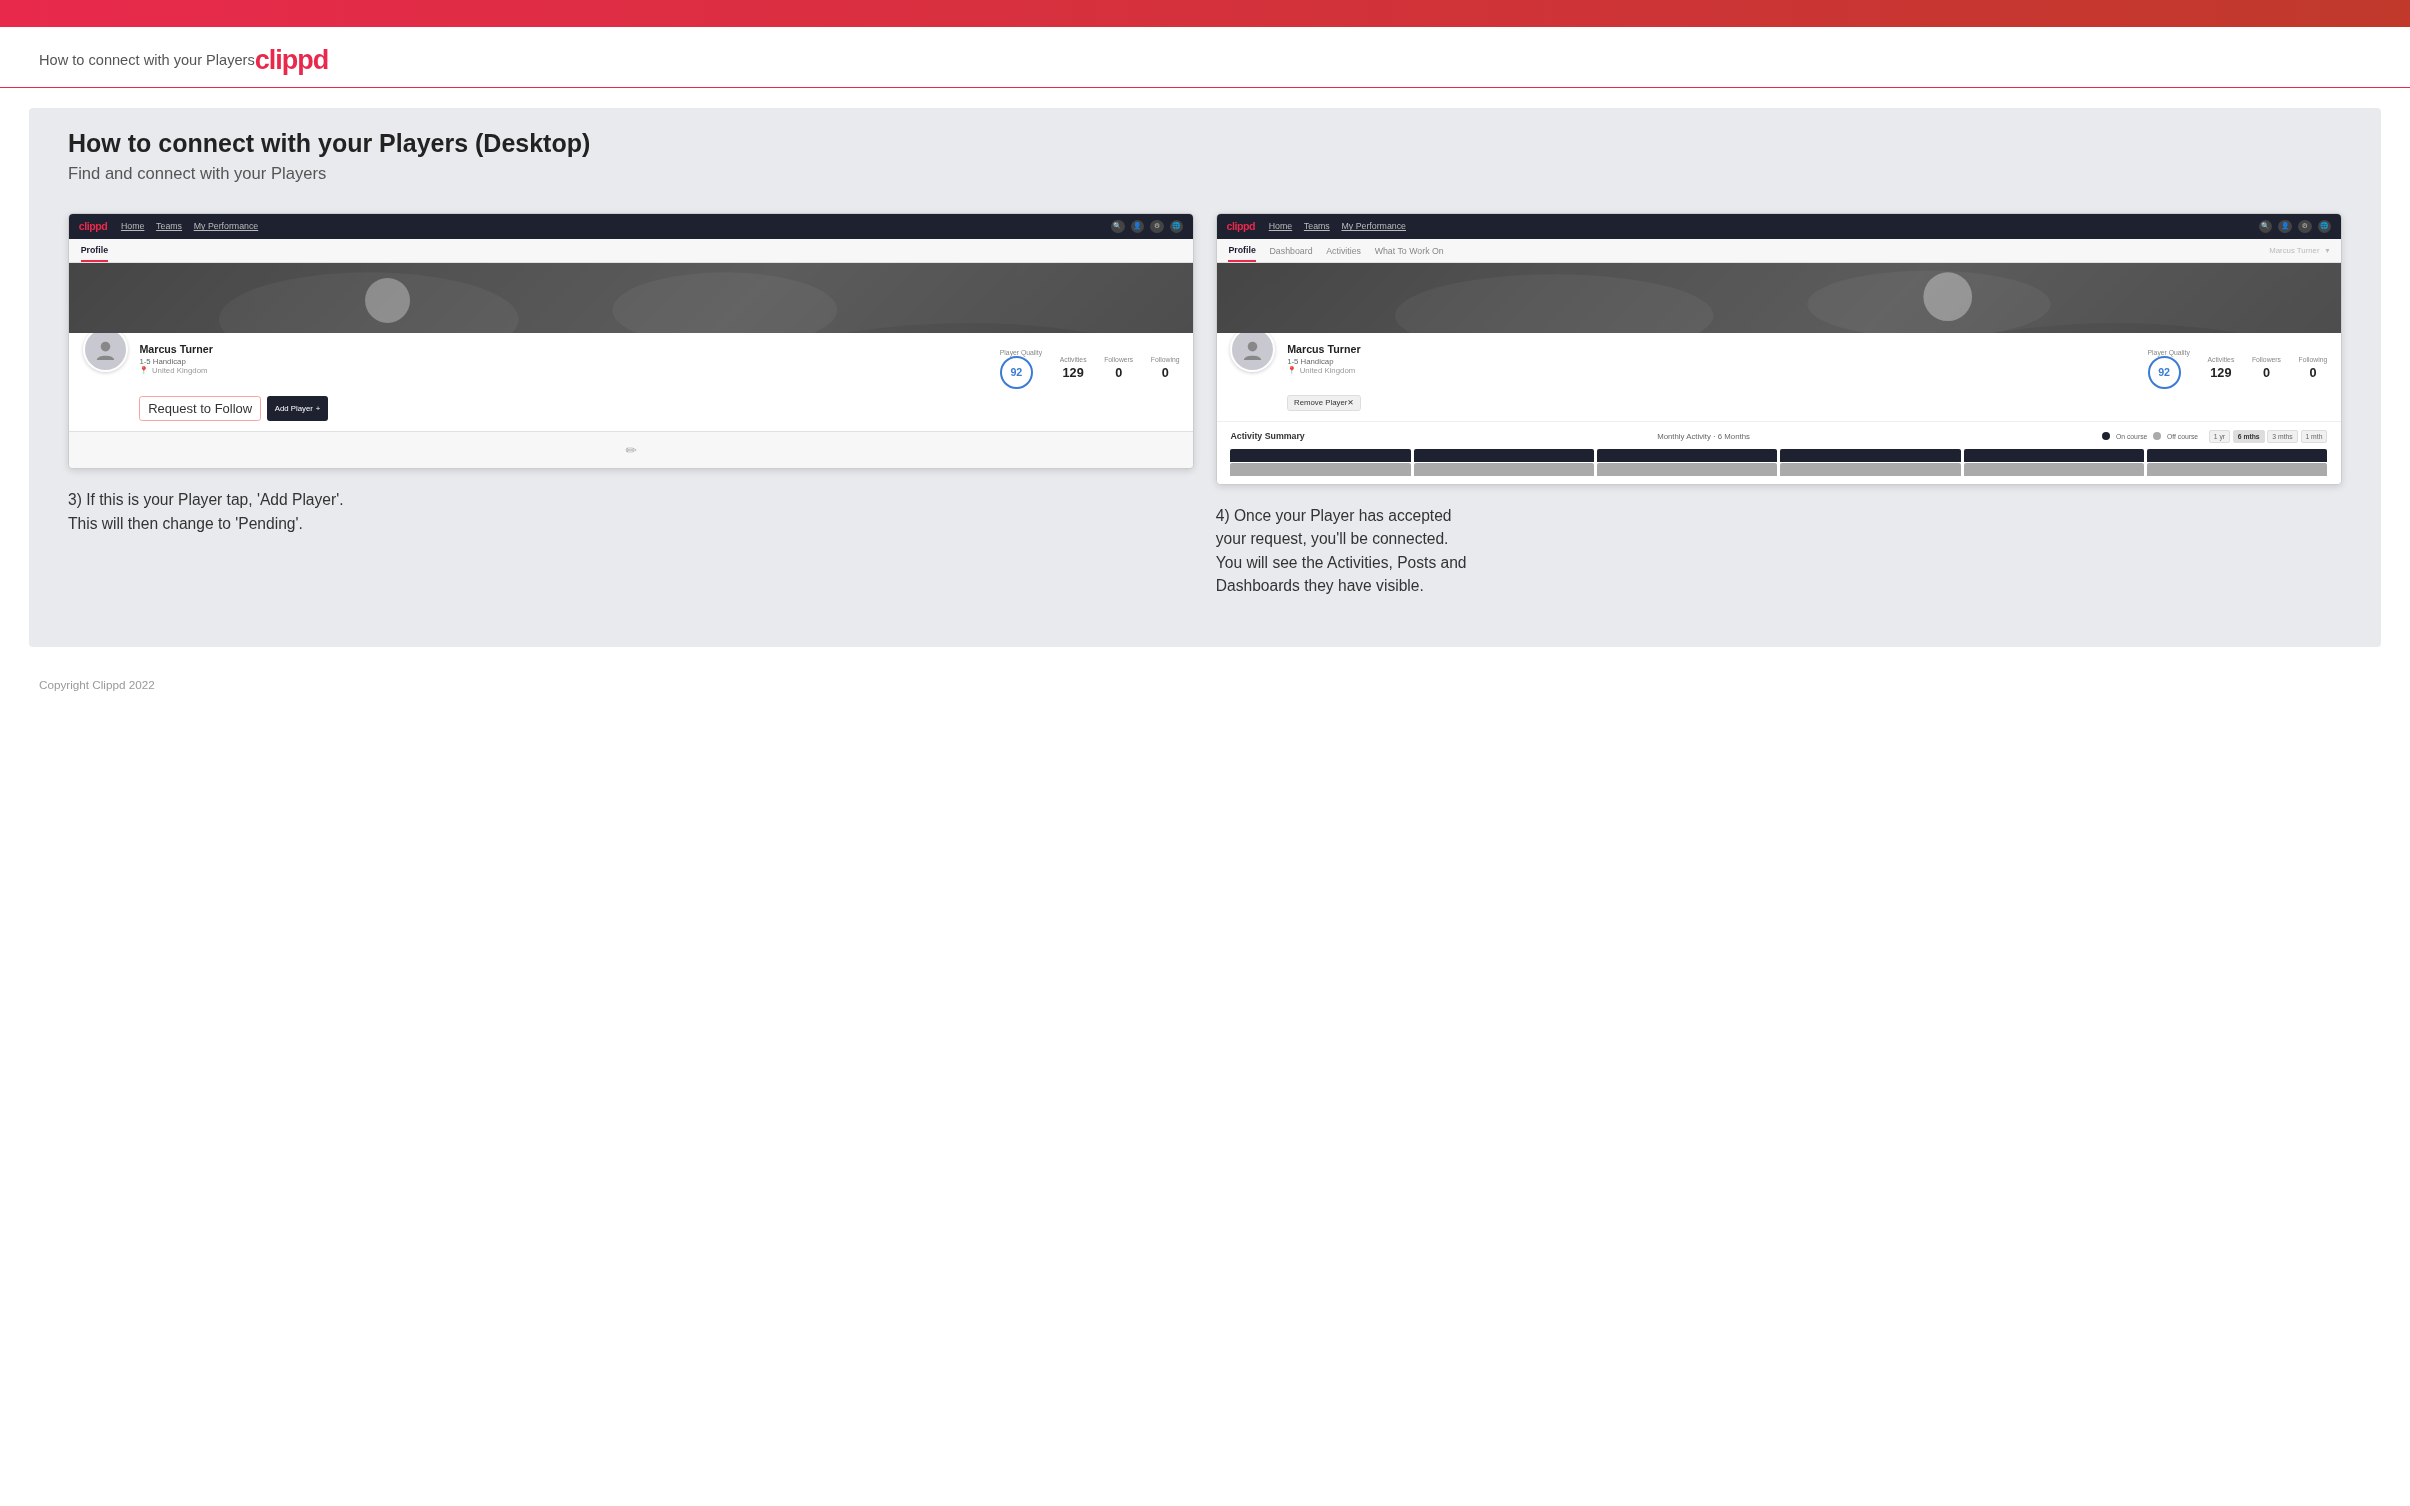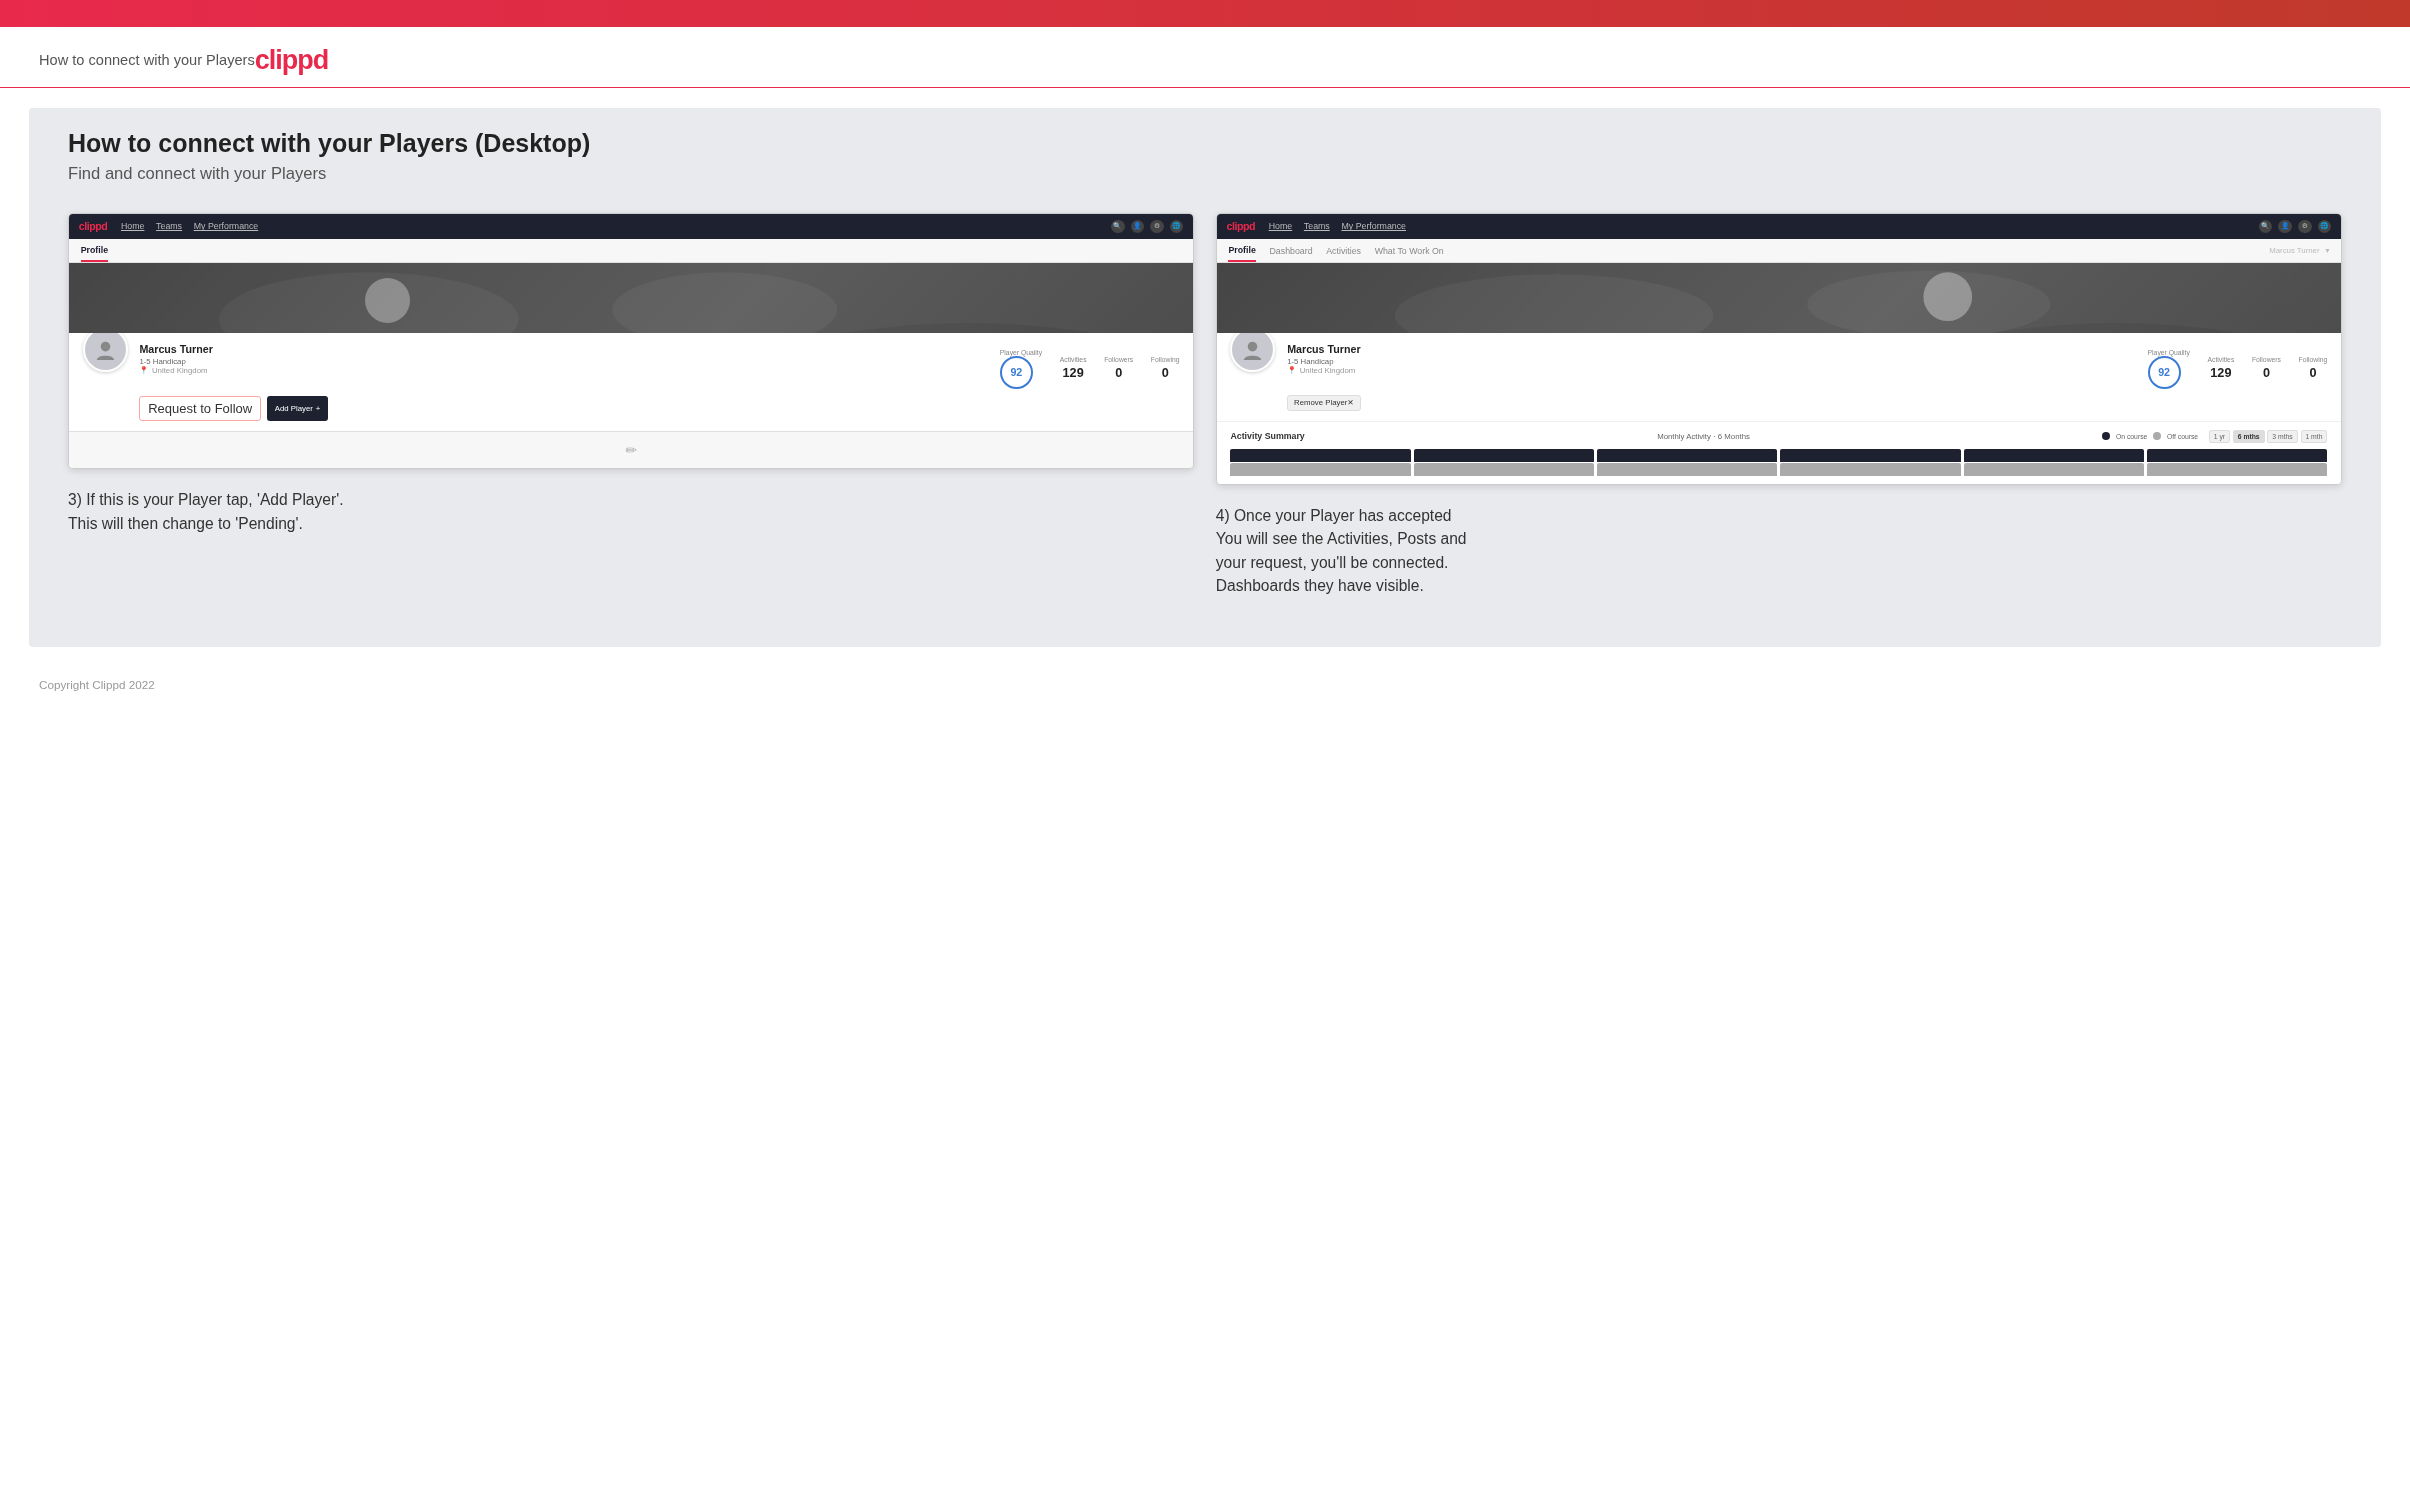--- a/index.html
+++ b/index.html
@@ -610,22 +610,22 @@
               <div style="flex: 1 1 0%; display: flex; flex-direction: column; align-items: stretch; justify-content: flex-end; height: 100%;">
                 <div class="bar" style="background: rgb(30, 33, 48); height: 15.6px;"></div>
                 <div class="bar" style="background: rgb(170, 170, 170); height: 4.9px; margin-top: 1px;"></div>
               </div>
             </div>
         </div>
       </div>
 
       <div class="screenshot-caption">
         <div>4) Once your Player has accepted</div>
+        <div>your request, you'll be connected.</div>
         <div>You will see the Activities, Posts and</div>
-        <div>your request, you'll be connected.</div>
         <div>Dashboards they have visible.</div>
       </div>
     </div>
 
   </div>
 </div>
 
 <div class="page-footer">
   <span>Copyright Clippd 2022</span>
 </div>

